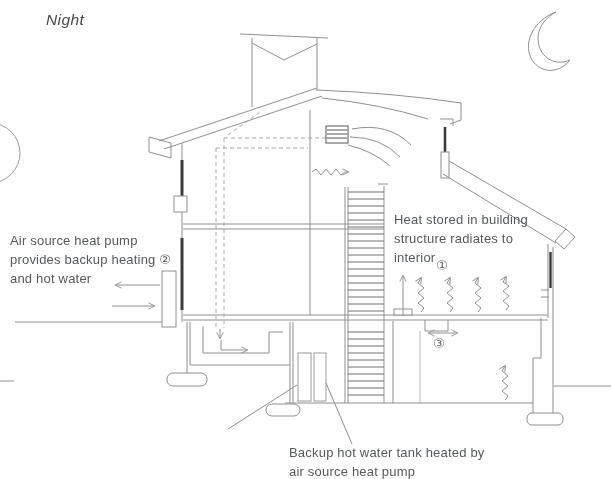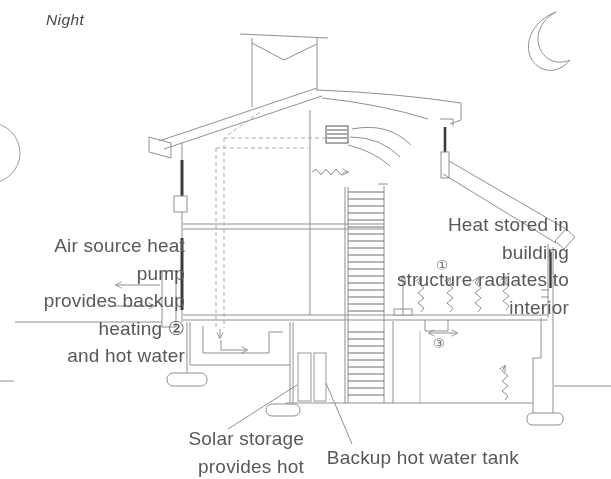--- a/index.html
+++ b/index.html
@@ -1,23 +1,22 @@
 <!DOCTYPE html>
 <html><head>
 <meta charset="utf-8">
 <style>
   html,body{margin:0;padding:0;background:#fff;}
   .stage{
     position:relative;width:611px;height:479px;background:#ffffff;overflow:hidden;
     font-family:"Liberation Sans","DejaVu Sans",sans-serif;
-    text-align:right;
   }
   .stage svg{position:absolute;left:0;top:0;}
   .label{
-    position:absolute;color:#55595c;font-size:19px;line-height:1.45;
+    position:absolute;color:#55595c;font-size:13px;line-height:1.45;
     white-space:pre-line;letter-spacing:.2px;
   }
   .title{font-style:italic;font-size:15.5px;color:#474747;letter-spacing:.4px;}
   .marker{position:absolute;color:#6a6e71;font-size:13.5px;line-height:1;}
 </style>
 </head>
 <body>
 
 <div class="stage">
 
@@ -180,19 +179,17 @@
 provides backup heating ②
 and hot water</div>
 
 <div class="label" style="left:394px;top:211px;width:175px;">Heat stored in building
 structure radiates to
 interior</div>
 <div class="marker" style="left:436px;top:259px;">①</div>
 
 <div class="marker" style="left:433px;top:337px;">③</div>
 
-<div class="label" style="left:164px;top:425px;width:140px;">Solar storage
-provides hot water</div>
 
 <div class="label" style="left:289px;top:444px;width:230px;">Backup hot water tank heated by
 air source heat pump</div>
 
 </div>
 
 </body></html>

